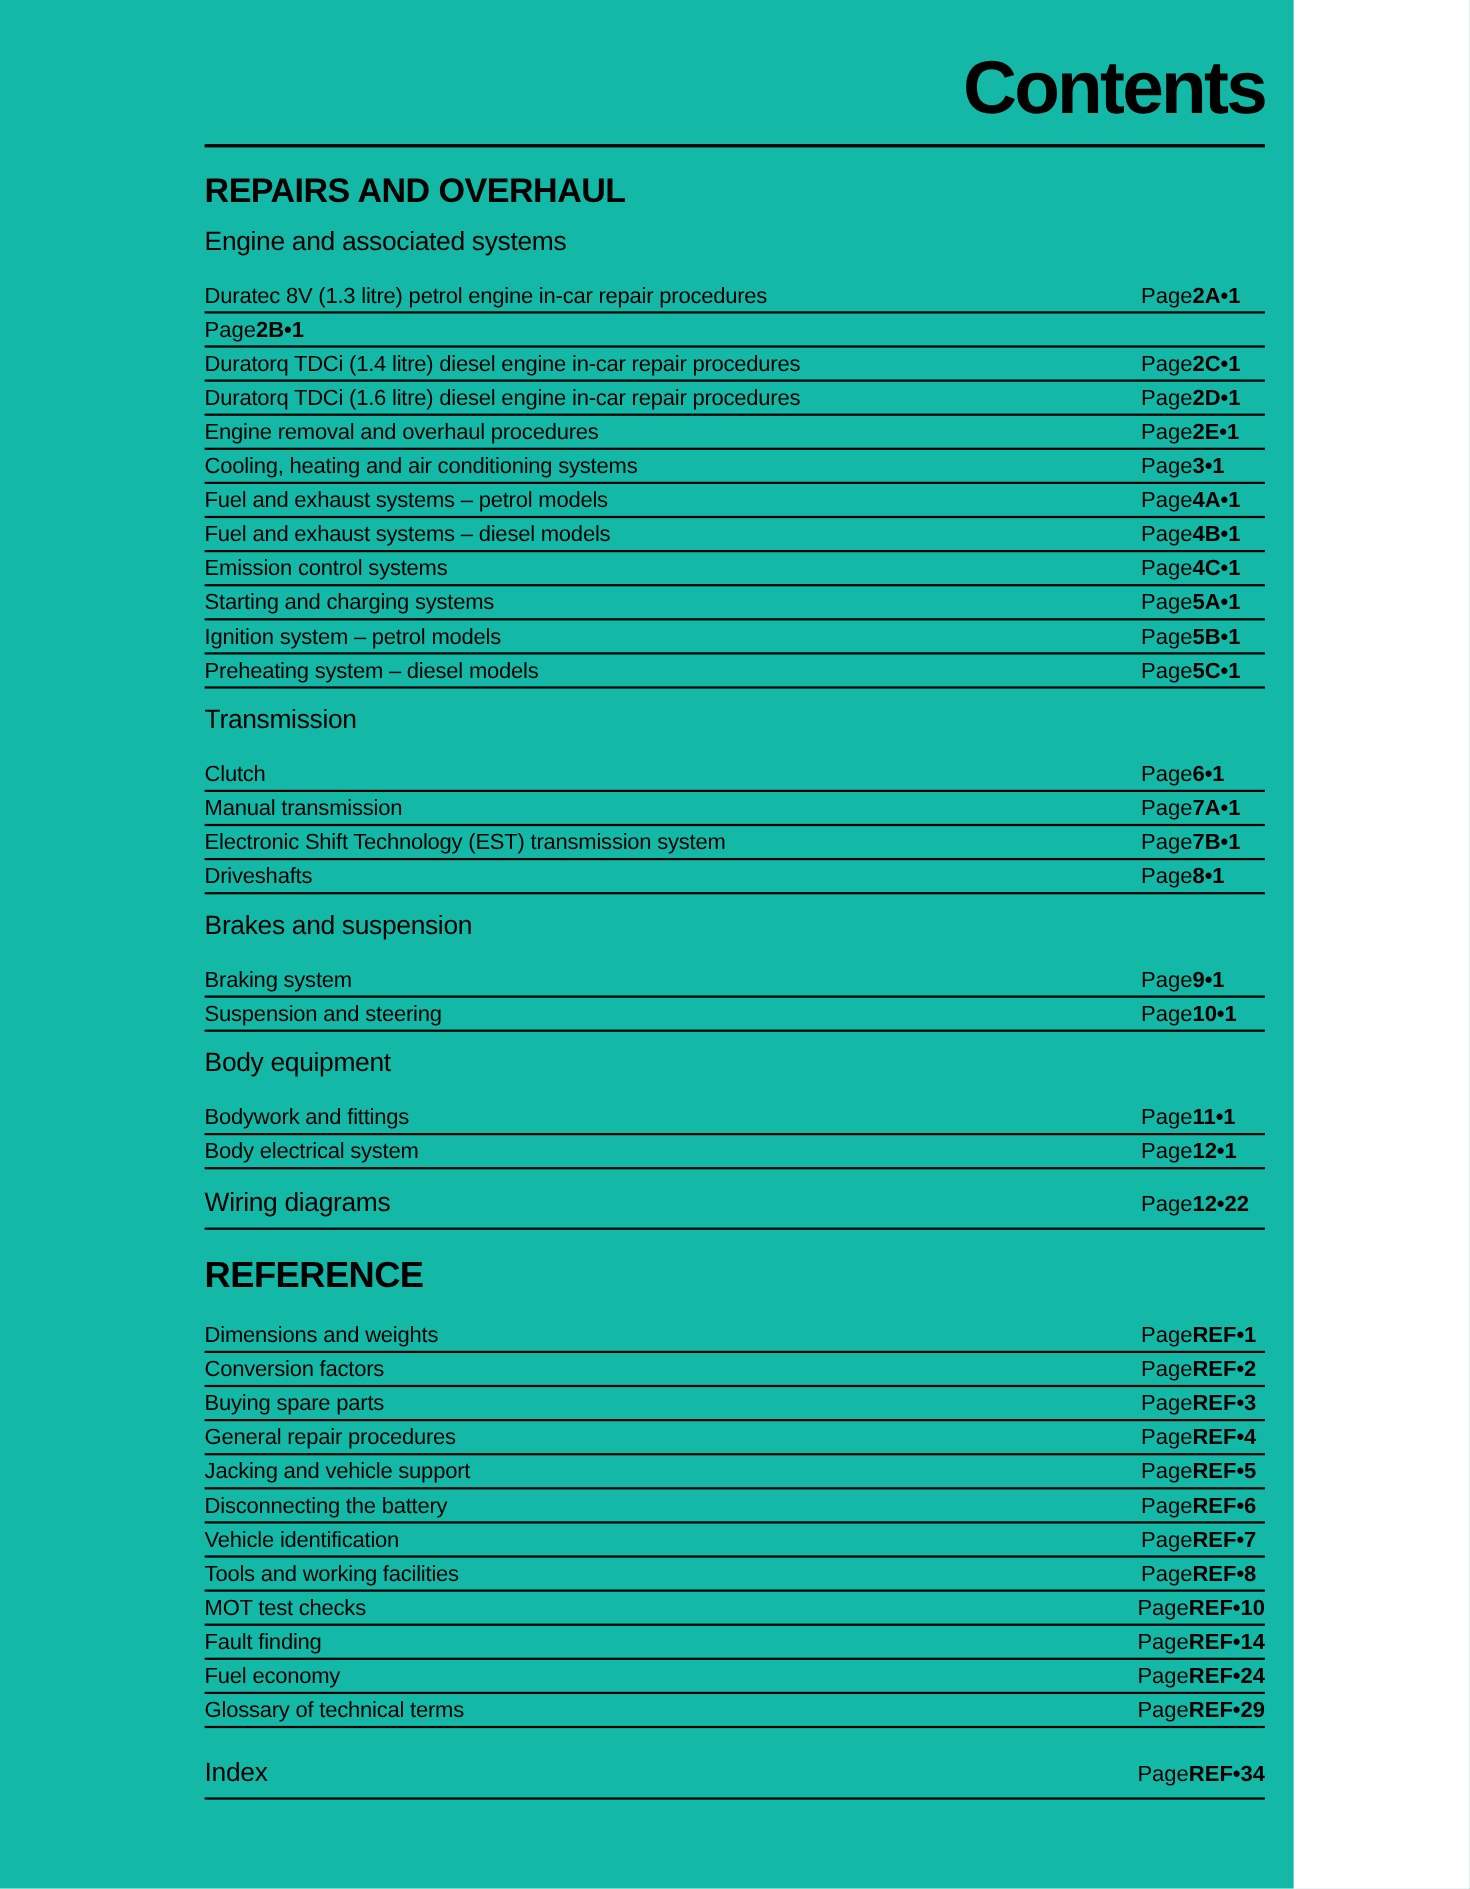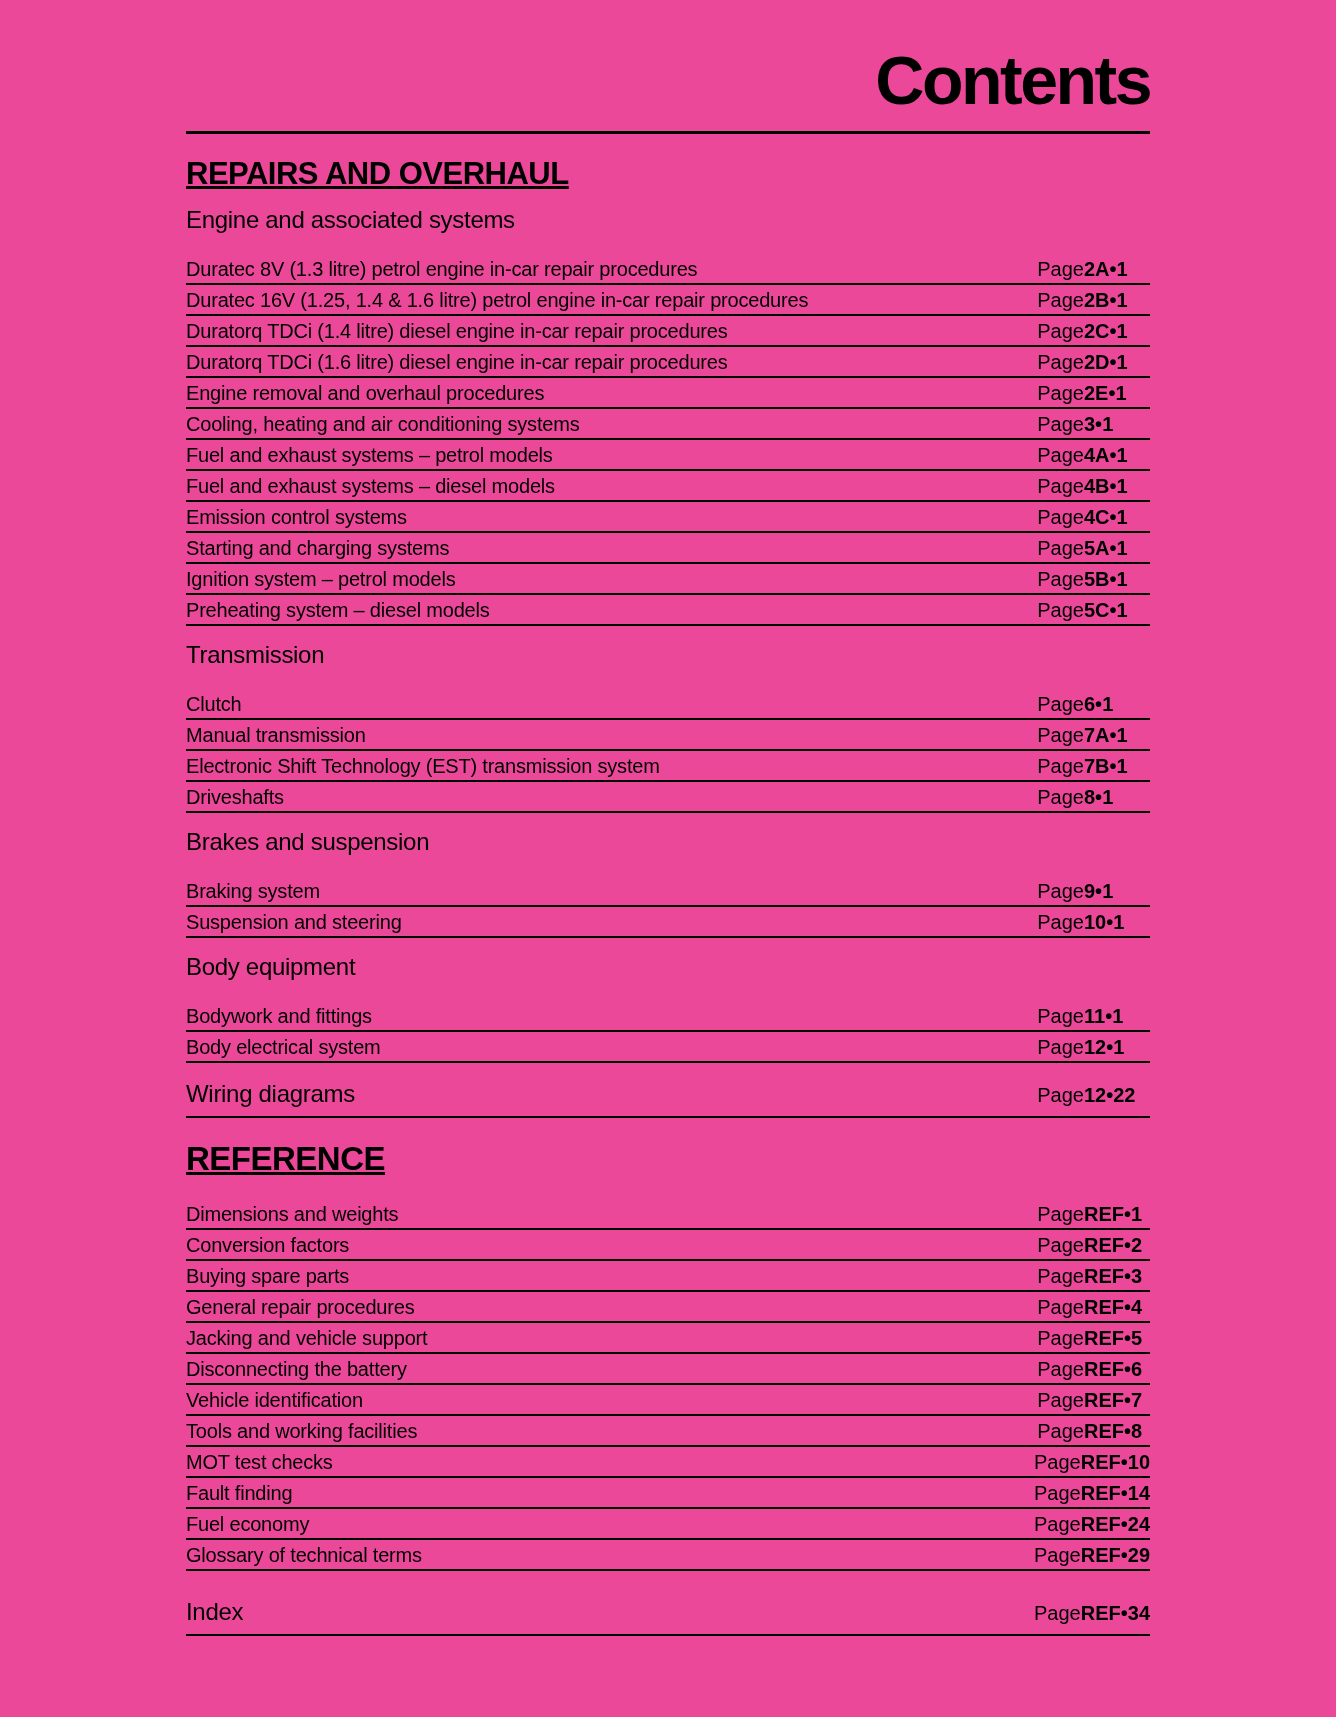--- a/index.html
+++ b/index.html
@@ -2,23 +2,23 @@
 <html><head>
 <meta charset="utf-8">
 <style>
   html, body {
     margin: 0;
     padding: 0;
     background: #ffffff;
   }
   .page {
     position: relative;
-    width: 1336px;
+    width: 1176px;
     height: 1717px;
-    background: #ec4899;
+    background: #14b8a6;
     font-family: "Liberation Sans", "DejaVu Sans", sans-serif;
     color: #000;
     overflow: hidden;
   }
   .content {
     position: absolute;
     left: 186px;
     top: 0;
     width: 964px;
   }
@@ -34,21 +34,20 @@
     margin-top: 17px;
     border-top: 3px solid #000;
     height: 0;
   }
   .h-caps {
     font-size: 31px;
     font-weight: bold;
     letter-spacing: -0.5px;
     line-height: 1.05;
     margin-top: 24px;
-    text-decoration: underline;
   }
   .h-caps.ref {
     font-size: 33px;
     margin-top: 24px;
   }
   .h-sub {
     font-size: 24px;
     font-weight: normal;
     letter-spacing: -0.3px;
     line-height: 1.05;
@@ -117,21 +116,20 @@
 
         <div class="toc-row">
           <span class="toc-label">Duratec 8V (1.3 litre) petrol engine in-car repair procedures</span>
           <span class="pg">
             <span class="pw">Page</span>
             <span class="pn">2A•1</span>
           </span>
         </div>
 
         <div class="toc-row">
-          <span class="toc-label">Duratec 16V (1.25, 1.4 &amp; 1.6 litre) petrol engine in-car repair procedures</span>
           <span class="pg">
             <span class="pw">Page</span>
             <span class="pn">2B•1</span>
           </span>
         </div>
 
         <div class="toc-row">
           <span class="toc-label">Duratorq TDCi (1.4 litre) diesel engine in-car repair procedures</span>
           <span class="pg">
             <span class="pw">Page</span>

